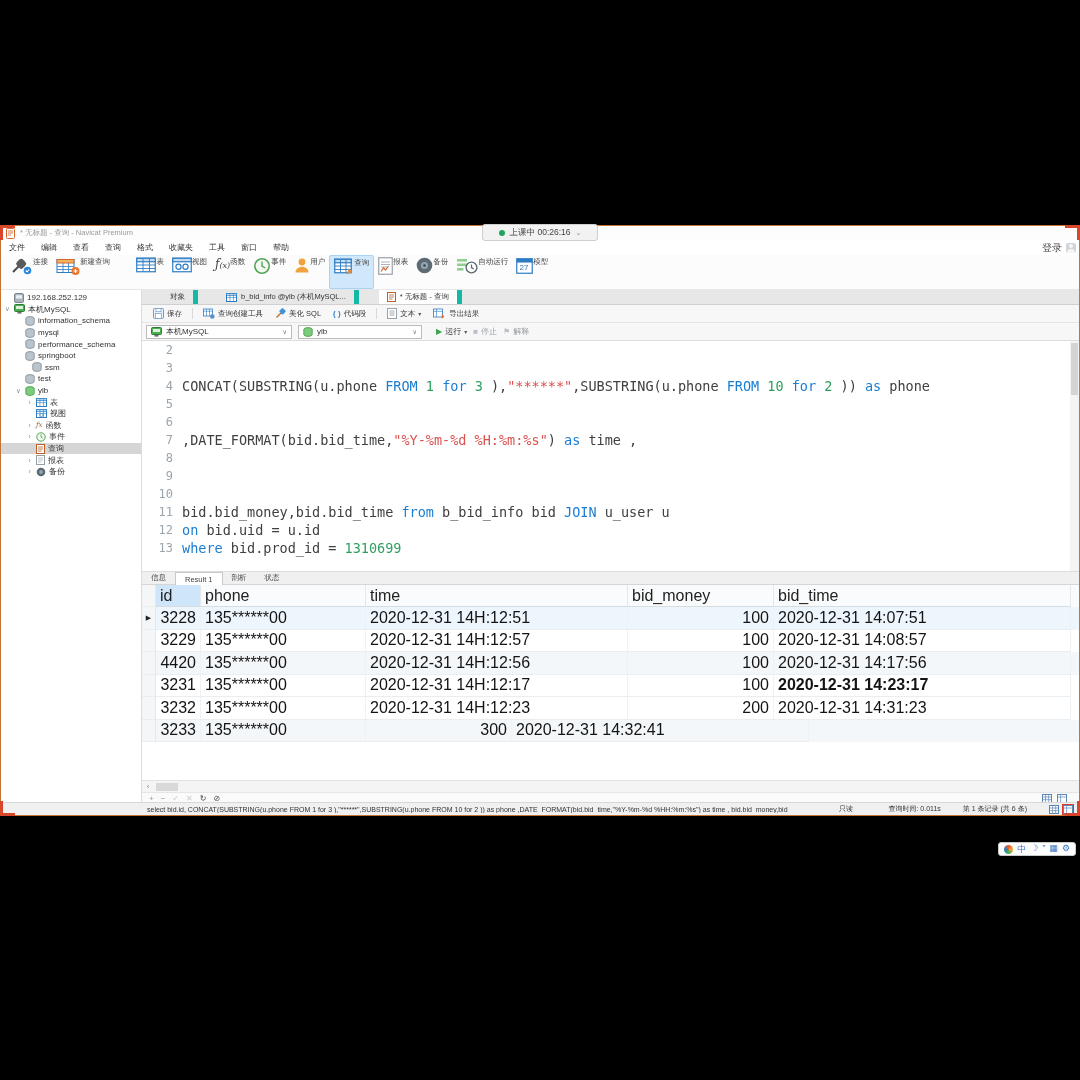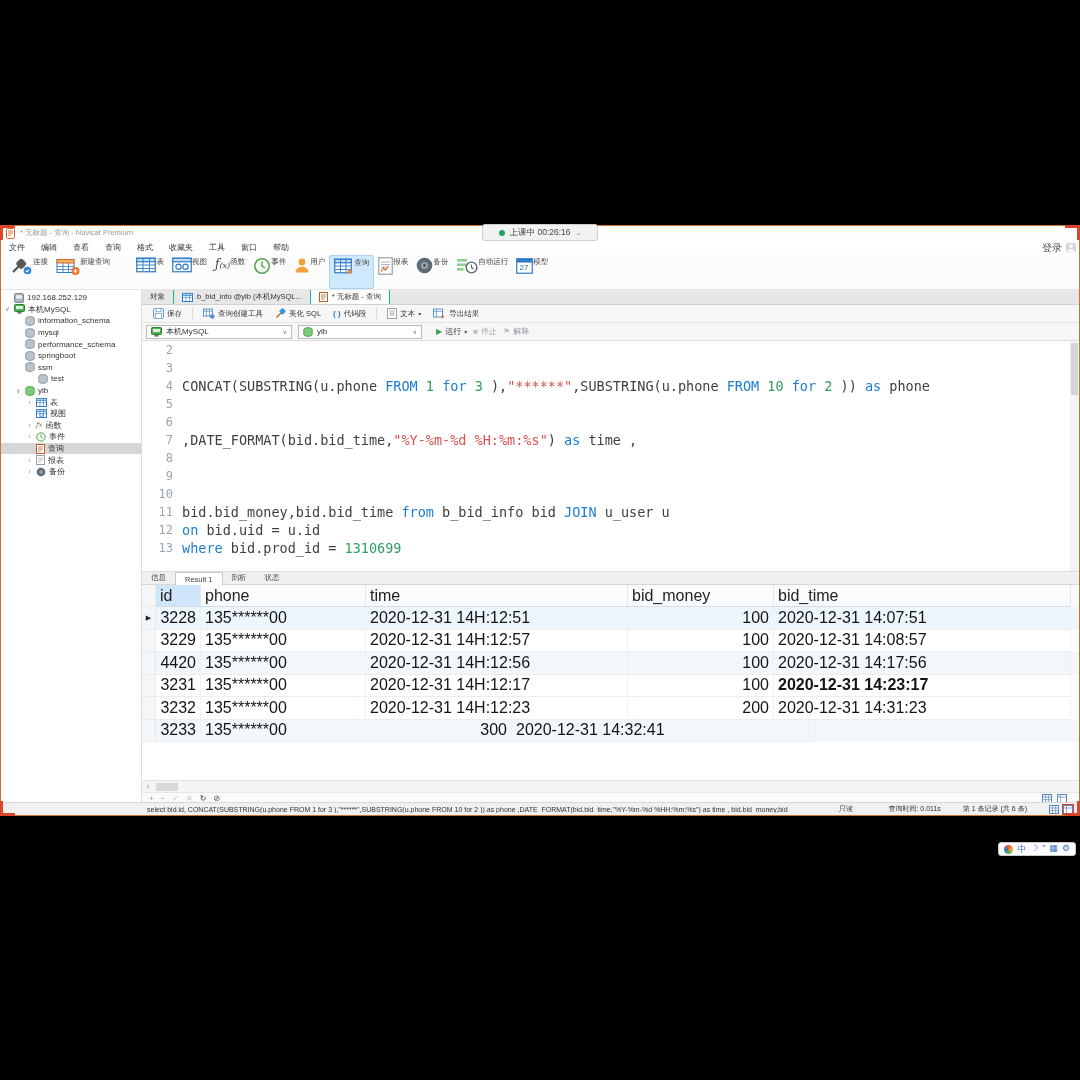--- a/index.html
+++ b/index.html
@@ -52,21 +52,21 @@
   .tree-item.selected { background:#d6d6d6; }
   .tree-caret { width:7px; font-size:6.5px; color:#8a8a8a; text-align:center; flex:none; }
   .tree-ic { flex:none; display:flex; align-items:center; }
   .fx-sm { font:italic 7px "DejaVu Serif", serif; color:#8a6d3b; }
 
   .main { position:absolute; left:141px; top:64px; right:0; bottom:13px; background:#fff; }
 
   .tabbar { position:absolute; left:0; top:0; right:0; height:15px; background:#e7e7e7;
     border-bottom:1px solid #d0d0d0; display:flex; font-size:7.5px; color:#333; }
   .doc-tab { display:flex; align-items:center; gap:4px; padding:0 8px;
-    border-right:1px solid #14b8a6; background:#e7e7e7; white-space:nowrap; cursor:default; }
+    border-right:5px solid #14b8a6; background:#e7e7e7; white-space:nowrap; cursor:default;margin-left:20px; }
   .doc-tab.active { background:#fff; }
 
   .qtb1 { position:absolute; left:0; top:15px; right:0; height:18px; background:#f7f7f7;
     border-bottom:1px solid #e4e4e4; display:flex; align-items:center; gap:2px; padding-left:6px;
     font-size:7.5px; color:#333; }
   .qbtn { display:flex; align-items:center; gap:3px; padding:0 5px; height:14px; cursor:default; }
   .qsep { width:1px; height:11px; background:#d9d9d9; margin:0 3px; }
   .snip { color:#2e7cc3; font-weight:bold; font-size:8px; }
   .dd { font-size:6px; color:#555; }
 
@@ -368,31 +368,31 @@
         <div class="tree-item" style="padding-left: 14px;">
           <span class="tree-caret"></span>
           <span class="tree-ic">
             <svg width="10" height="10">
               <ellipse cx="5" cy="2.6" rx="4.2" ry="2" fill="#b9c4cc" stroke="#7d8a94" stroke-width="0.8"></ellipse>
               <path d="M0.8 2.6v4.8c0 1.1 1.9 2 4.2 2s4.2-0.9 4.2-2V2.6" fill="#b9c4cc" stroke="#7d8a94" stroke-width="0.8"></path>
             </svg>
           </span>
           <span>springboot</span>
         </div>
-        <div class="tree-item" style="padding-left: 14px;">
+        <div class="tree-item" style="padding-left: 21px;">
           <span class="tree-caret"></span>
           <span class="tree-ic">
             <svg width="10" height="10">
               <ellipse cx="5" cy="2.6" rx="4.2" ry="2" fill="#b9c4cc" stroke="#7d8a94" stroke-width="0.8"></ellipse>
               <path d="M0.8 2.6v4.8c0 1.1 1.9 2 4.2 2s4.2-0.9 4.2-2V2.6" fill="#b9c4cc" stroke="#7d8a94" stroke-width="0.8"></path>
             </svg>
           </span>
           <span>ssm</span>
         </div>
-        <div class="tree-item" style="padding-left: 27px;">
+        <div class="tree-item" style="padding-left: 14px;">
           <span class="tree-caret"></span>
           <span class="tree-ic">
             <svg width="10" height="10">
               <ellipse cx="5" cy="2.6" rx="4.2" ry="2" fill="#b9c4cc" stroke="#7d8a94" stroke-width="0.8"></ellipse>
               <path d="M0.8 2.6v4.8c0 1.1 1.9 2 4.2 2s4.2-0.9 4.2-2V2.6" fill="#b9c4cc" stroke="#7d8a94" stroke-width="0.8"></path>
             </svg>
           </span>
           <span>test</span>
         </div>
         <div class="tree-item" style="padding-left: 14px;">

